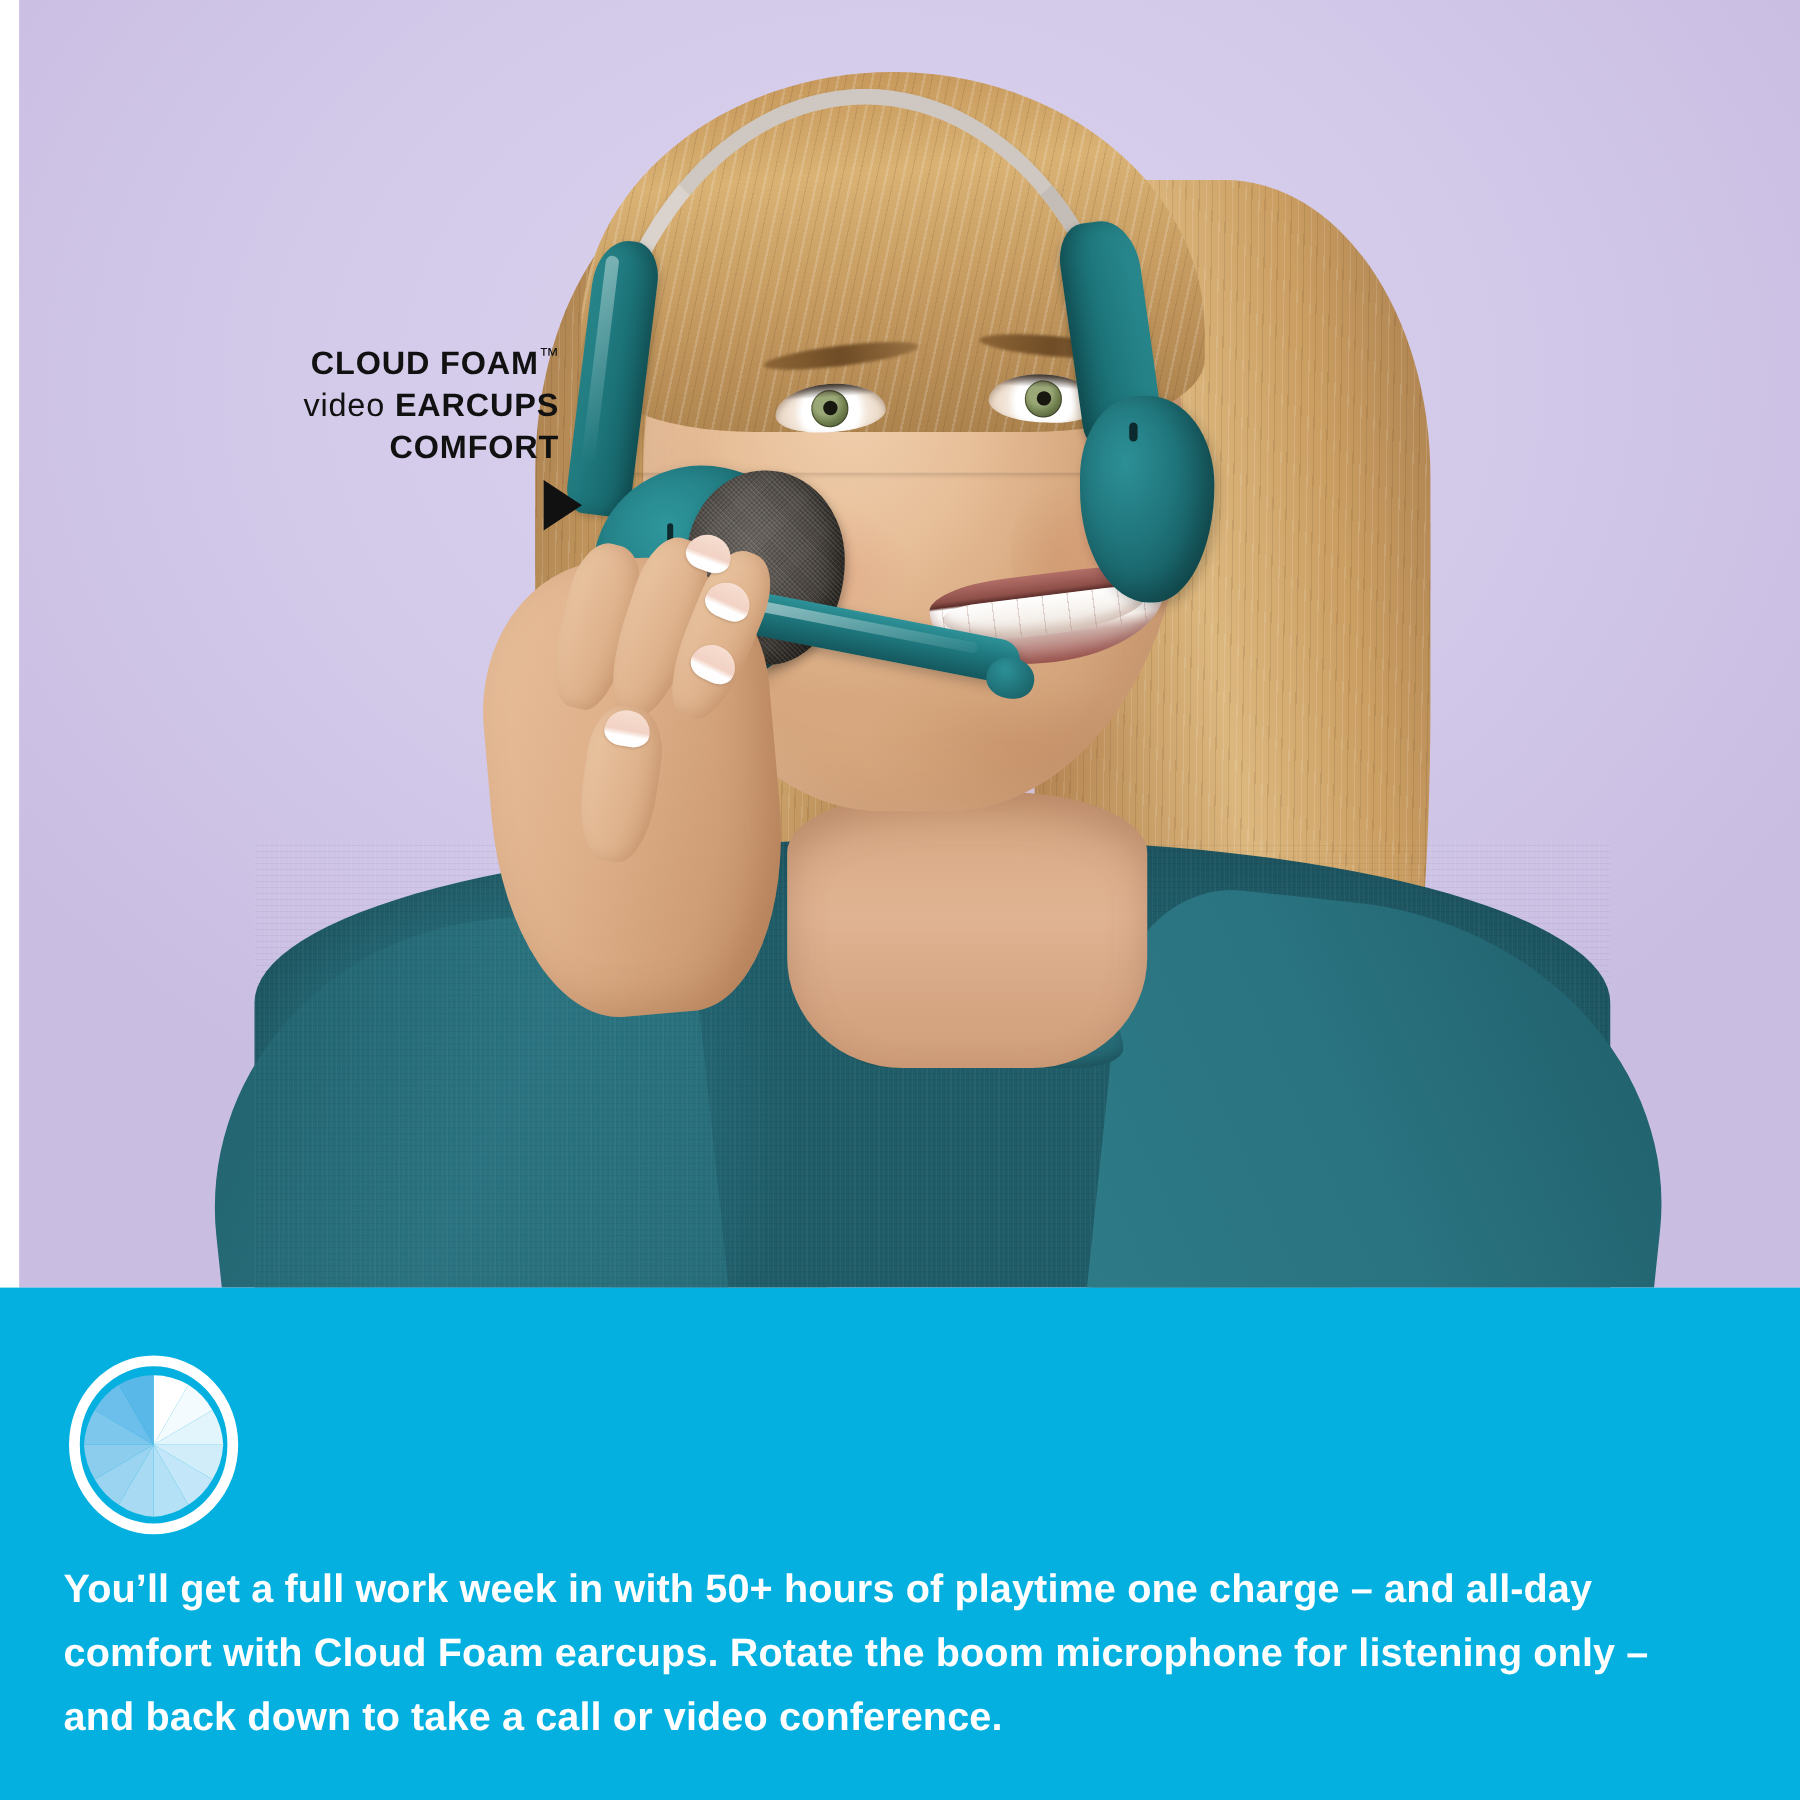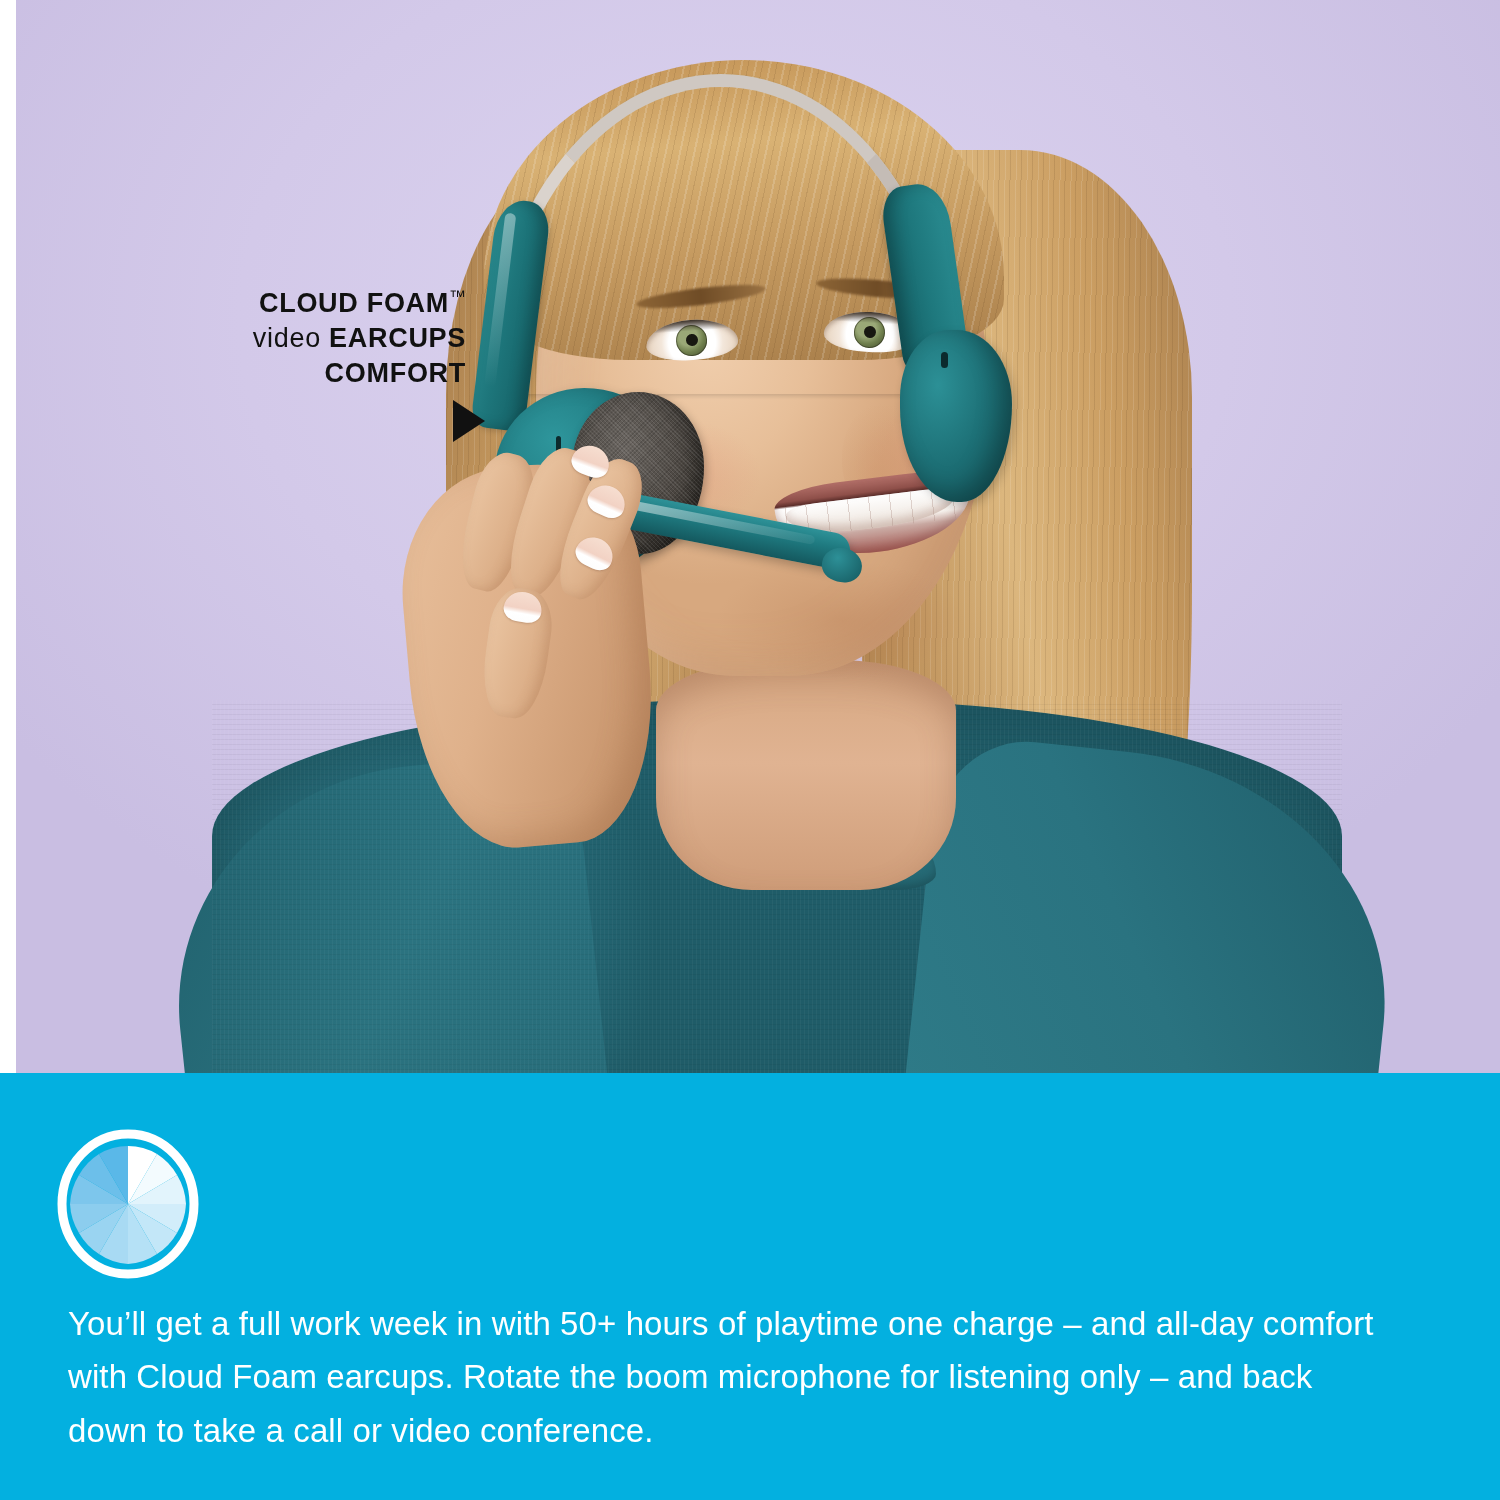--- a/index.html
+++ b/index.html
@@ -314,22 +314,22 @@
   }
   .headline .l2{
     font-size:80px; font-weight:300; letter-spacing:-0.5px;
     line-height:1.0; display:block; margin-top:2px;
     transform:scaleX(.98); transform-origin:left center;
     font-family:"DejaVu Sans", sans-serif;
     font-stretch:condensed;
   }
 
   .body-copy{
-    position:absolute; left:68px; top:1297px; width:1330px;
-    color:#ffffff; font-size:33px; line-height:1.62; font-weight:400;
+    position:absolute; left:53px; top:1297px; width:1330px;
+    color:#ffffff; font-size:33px; line-height:1.62; font-weight:700;
     letter-spacing:.1px;
   }
   .body-copy p{ margin:0; }
 </style>
 </head>
 <body>
 
 <div id="stage">
 
   <div class="photo">

